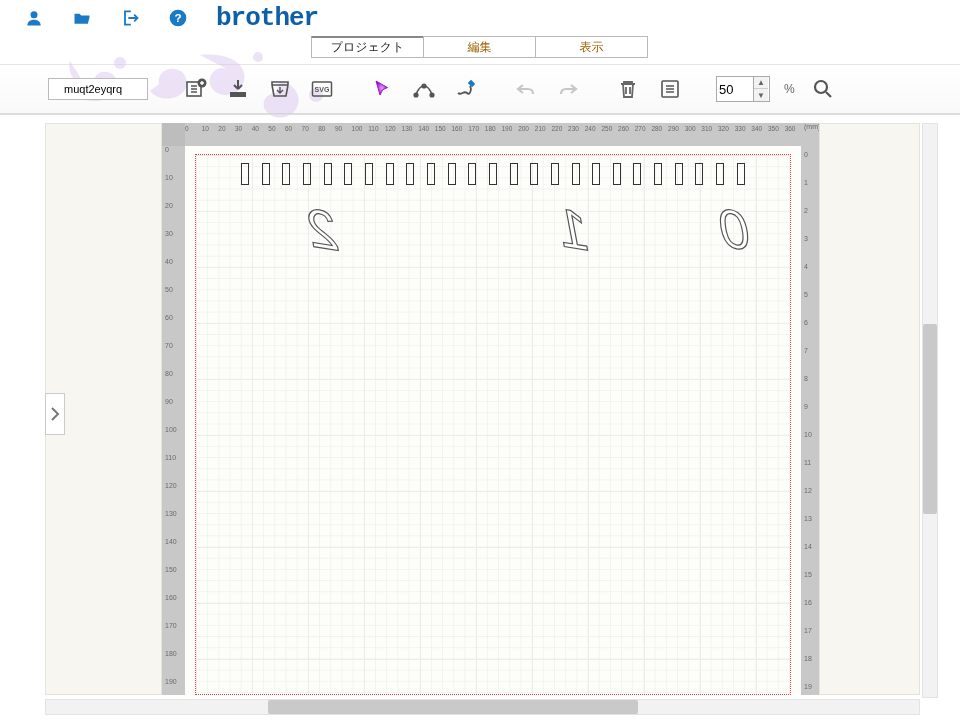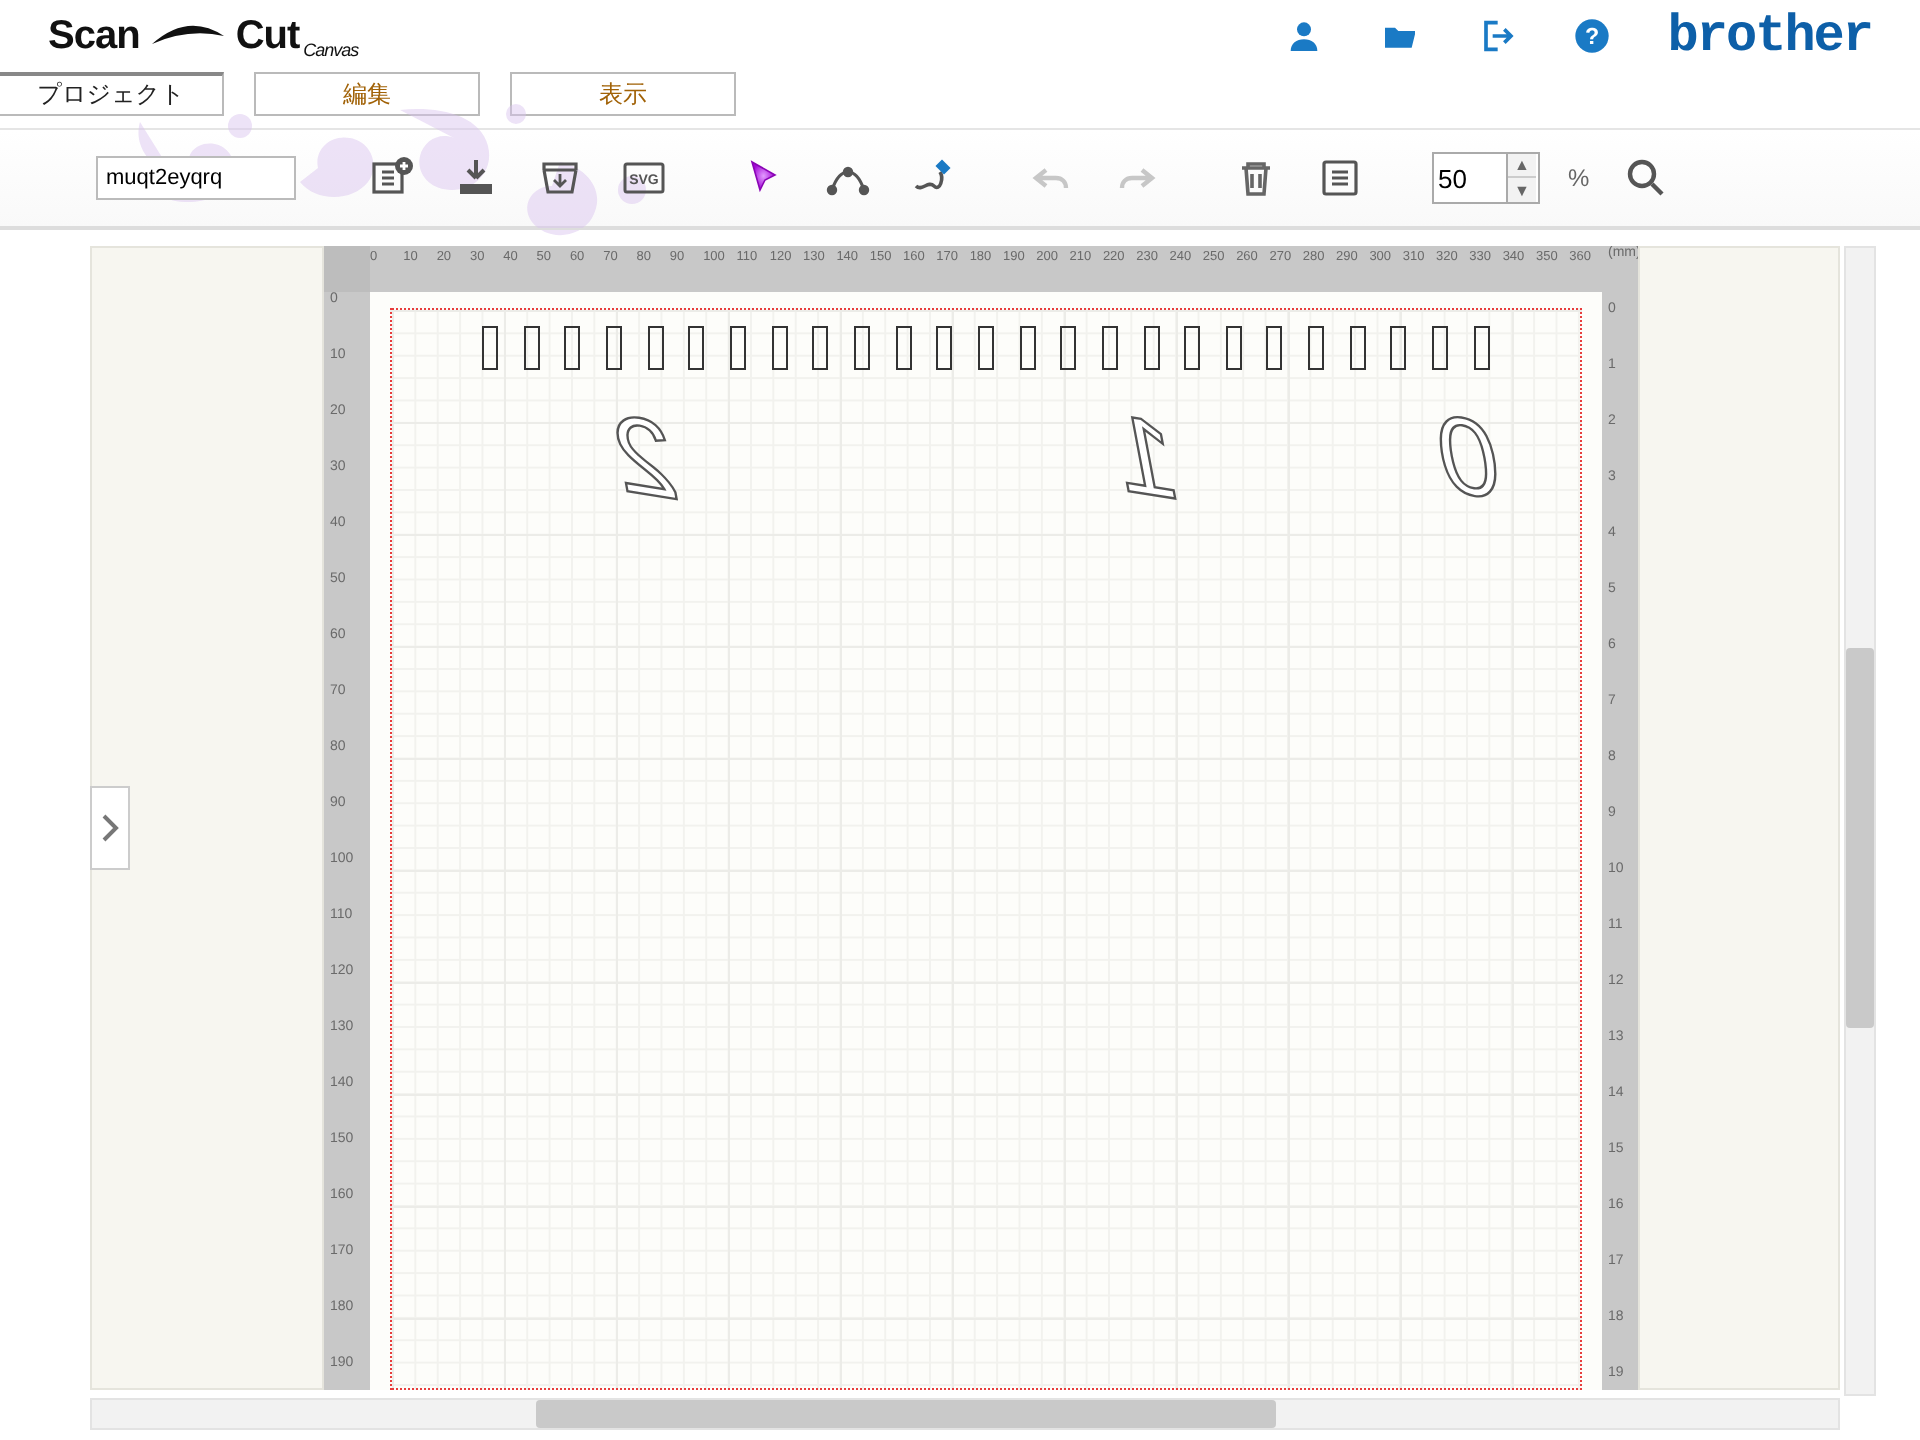--- a/index.html
+++ b/index.html
@@ -6,28 +6,28 @@
 --dotborder:#e83d3d;--ruler:#bdbdbd;--ruler2:#c4c4c4;--ruler-text:#777;--bg:#fff;}
 *{box-sizing:border-box}
 body{margin:0;font-family:"Helvetica Neue",Arial,"Hiragino Kaku Gothic ProN","Yu Gothic",Meiryo,sans-serif;
 font-size:12px;color:#555;background:#fff;width:960px;height:720px;overflow:hidden;position:relative}
 .topbar{height:36px;display:flex;align-items:center;justify-content:space-between;padding:0 24px}
 .logo{font-weight:700;font-size:20px;letter-spacing:-.5px;color:#111;display:flex;align-items:center;gap:4px}
 .logo svg{flex-shrink:0}
 .topright{display:flex;align-items:center;gap:28px}
 .brother{font-weight:800;font-size:26px;letter-spacing:-1px;color:#0d5fa8;font-family:Liberation Mono, monospace}
 .ticon{color:#1a7ac5;display:inline-flex;align-items:center;justify-content:center;width:20px;height:20px}
-.tabs{height:28px;display:flex;justify-content:flex-start;gap:16px;position:relative}
+.tabs{height:28px;display:flex;justify-content:center;gap:0;position:relative}
 .tab{width:113px;height:22px;border:1px solid var(--border);background:#fff;display:flex;align-items:center;
 justify-content:center;font-size:12px;color:#a16207;cursor:pointer;border-bottom:1px solid var(--border);margin-left:-1px}
 .tab.active{border-top:2px solid #888;color:#222}
 .toolbar{height:50px;border-top:1px solid #e5e5e5;border-bottom:1px solid #ddd;display:flex;align-items:center;
 padding:0 8px;gap:14px;position:relative;background:linear-gradient(#fff,#f9f9f9)}
 .swirl{position:absolute;left:60px;top:-22px;width:280px;height:80px;pointer-events:none;opacity:.55}
-.projname{width:100px;height:22px;border:1px solid #bbb;font-size:11px;padding:0 4px;margin-left:40px;background:#fff;z-index:2}
+.projname{width:100px;height:22px;border:1px solid #bbb;font-size:11px;padding:0 15px;margin-left:40px;background:#fff;z-index:2}
 .tbtn{width:28px;height:28px;display:flex;align-items:center;justify-content:center;cursor:pointer;color:#555;z-index:2}
 .tbtn svg{width:24px;height:24px}
 .zoomfield{width:54px;height:26px;border:1px solid #aaa;display:flex;align-items:center;background:#fff;z-index:2}
 .zoomfield input{border:0;width:36px;font-size:13px;padding:0 2px;outline:none}
 .zoomspin{display:flex;flex-direction:column;border-left:1px solid #aaa}
 .zoomspin div{width:14px;height:12px;display:flex;align-items:center;justify-content:center;font-size:8px;
 color:#666;cursor:pointer;background:#f2f2f2;border-bottom:1px solid #ccc}
 .zoomspin div:last-child{border-bottom:0}
 .pct{font-size:12px;color:#666;z-index:2}
 .workspace{position:absolute;left:0;top:114px;right:0;bottom:0;border-top:1px solid #ddd}
@@ -60,28 +60,20 @@
 .digit{font-size:54px;font-weight:300;color:#fff;-webkit-text-stroke:1.2px #555;font-family:Arial,sans-serif;
 font-style:italic;transform:scaleX(-1) skewY(-9deg);letter-spacing:2px}
 .d2{margin-left:70px}
 .d1{margin-left:90px}
 .d0{margin-right:0px}
 </style>
 </head>
 <body>
 
 <div class="topbar">
- <div class="logo">
-  <span>Scan</span>
-  <svg width="40" height="20" viewBox="0 0 40 20">
-        <path d="M2 14 Q20 -2 38 10 Q20 6 2 14 Z" fill="#111"></path>
-      </svg>
-  <span>Cut</span>
-  <span style="font-size:9px;font-weight:400;font-style:italic;align-self:flex-end;margin-left:-2px">Canvas</span>
- </div>
  <div class="topright">
   <span class="ticon">
         <svg viewBox="0 0 24 24" width="20" height="20" fill="#1a7ac5">
           <circle cx="12" cy="8" r="4.2"></circle>
           <path d="M4 21c0-4.5 3.5-7 8-7s8 2.5 8 7z"></path>
         </svg>
       </span>
   <span class="ticon">
         <svg viewBox="0 0 24 24" width="20" height="20" fill="#1a7ac5">
           <path d="M3 7h6l2 2h10v2H5l-2 8V7zm2 4h16l-2 8H3l2-8z"></path>

